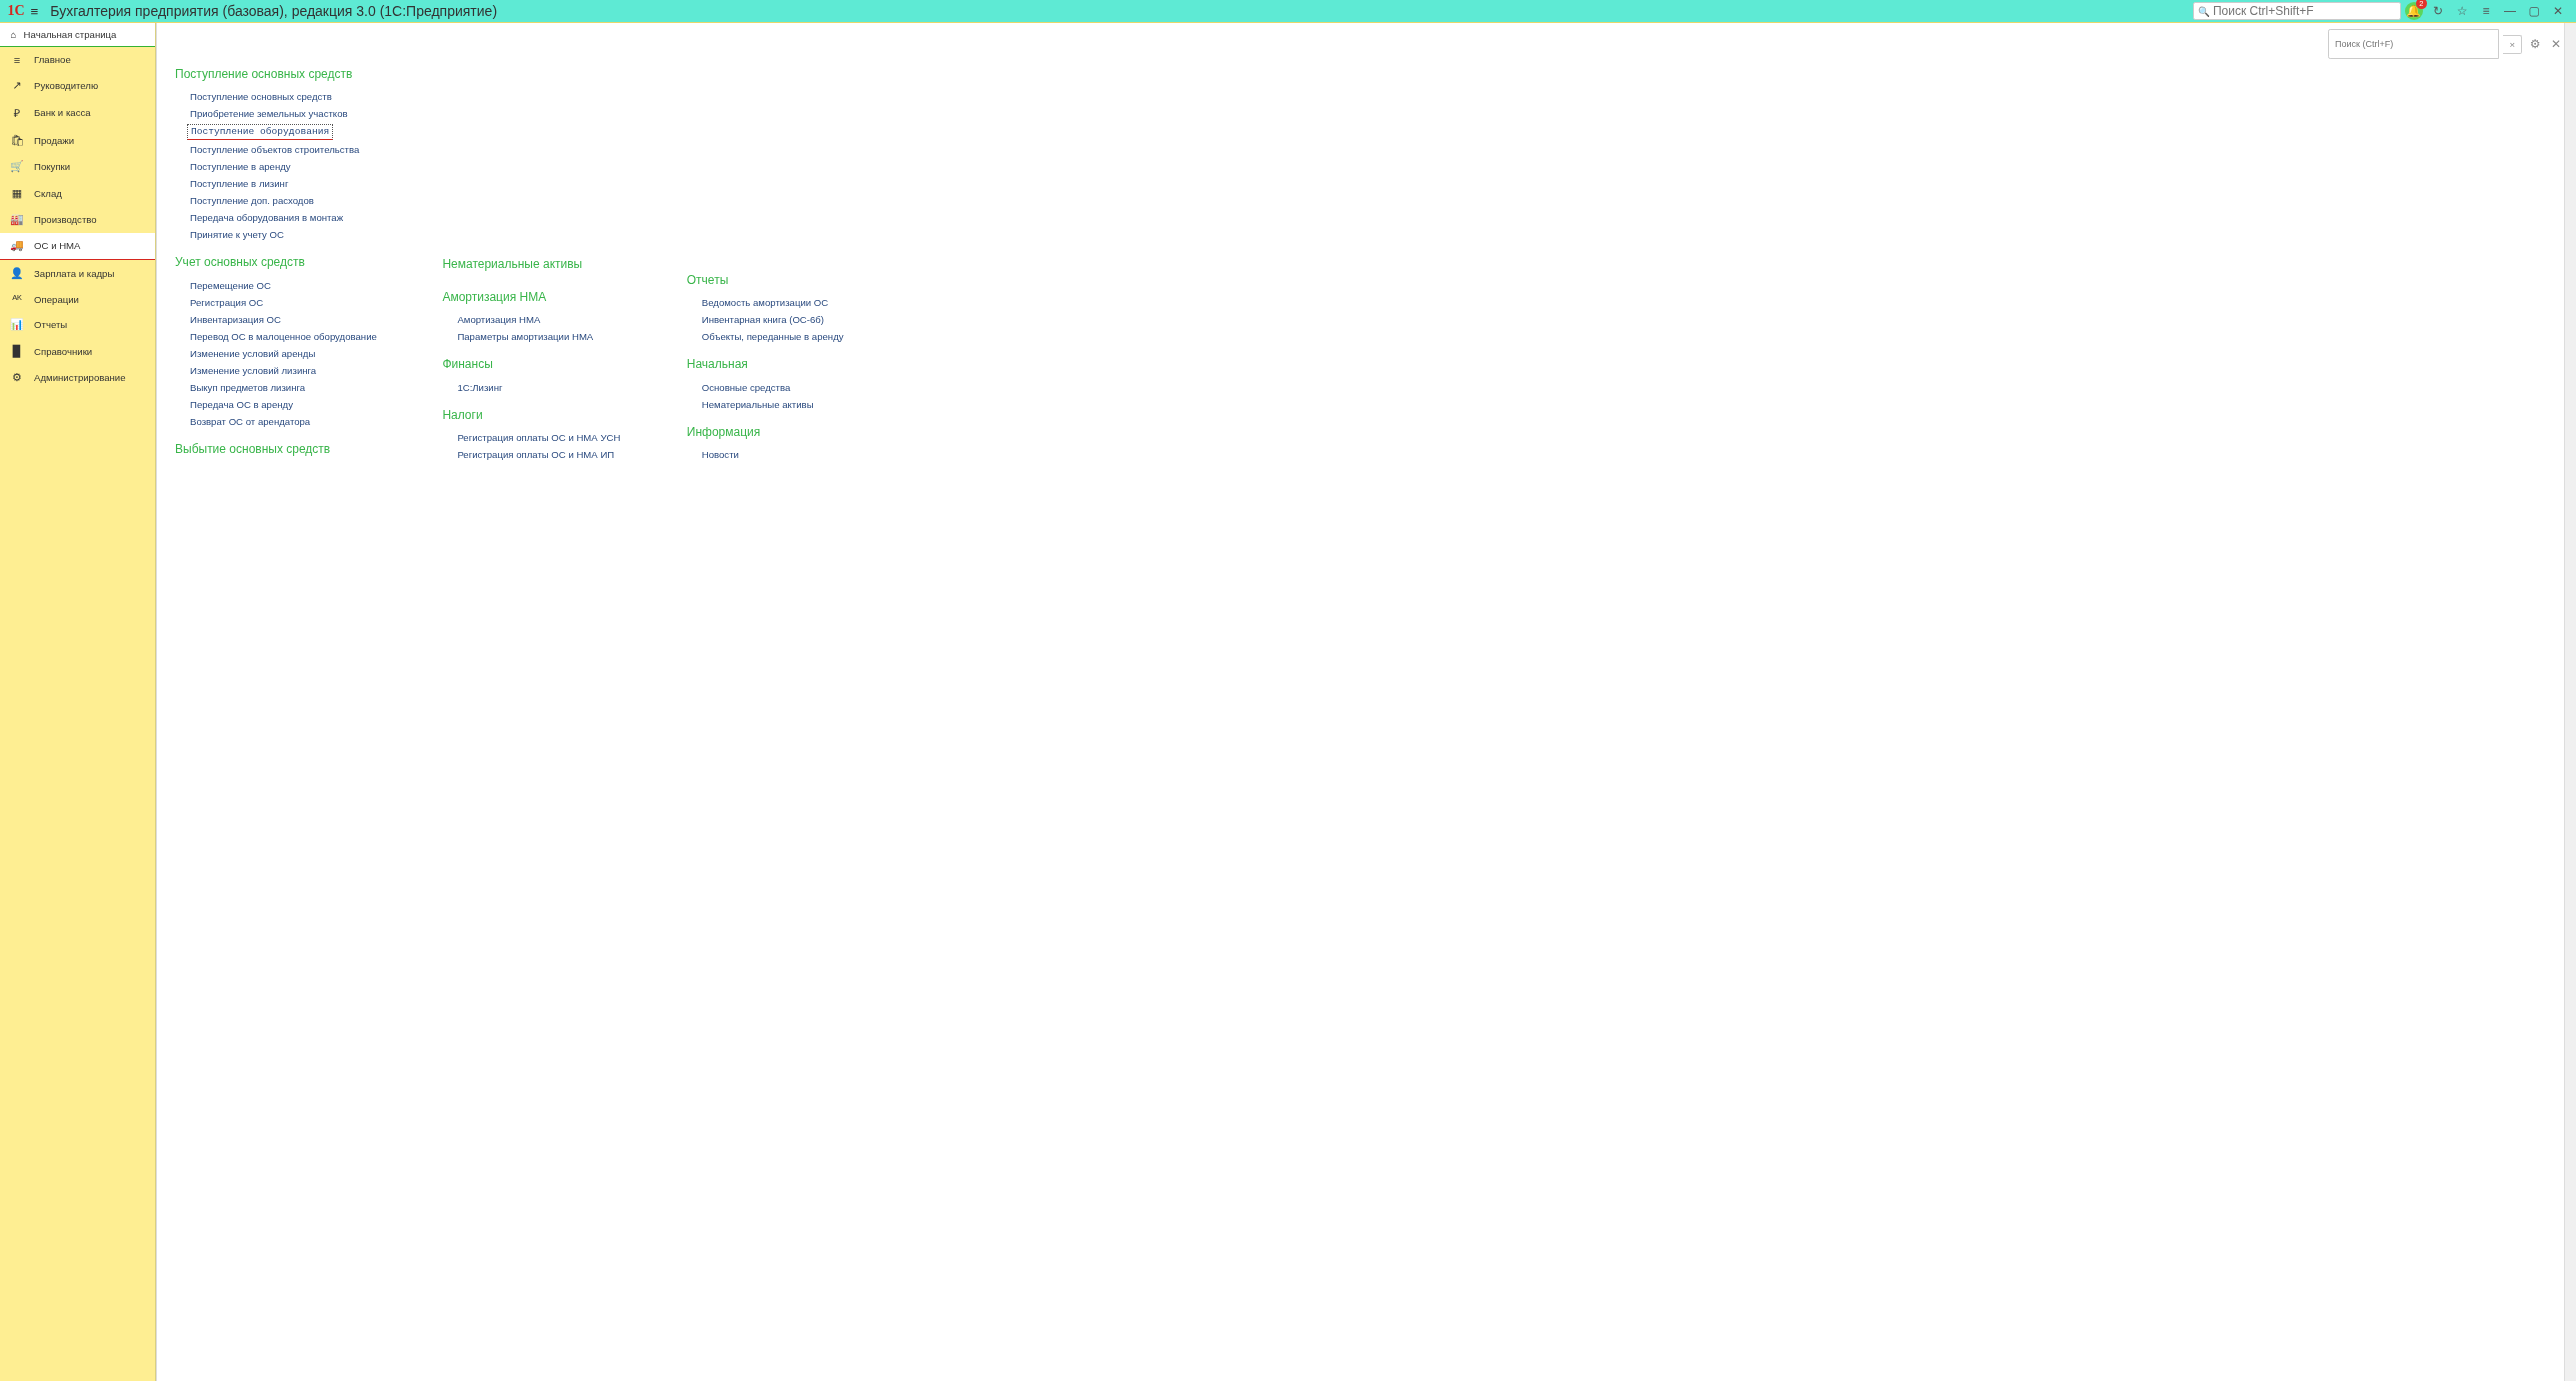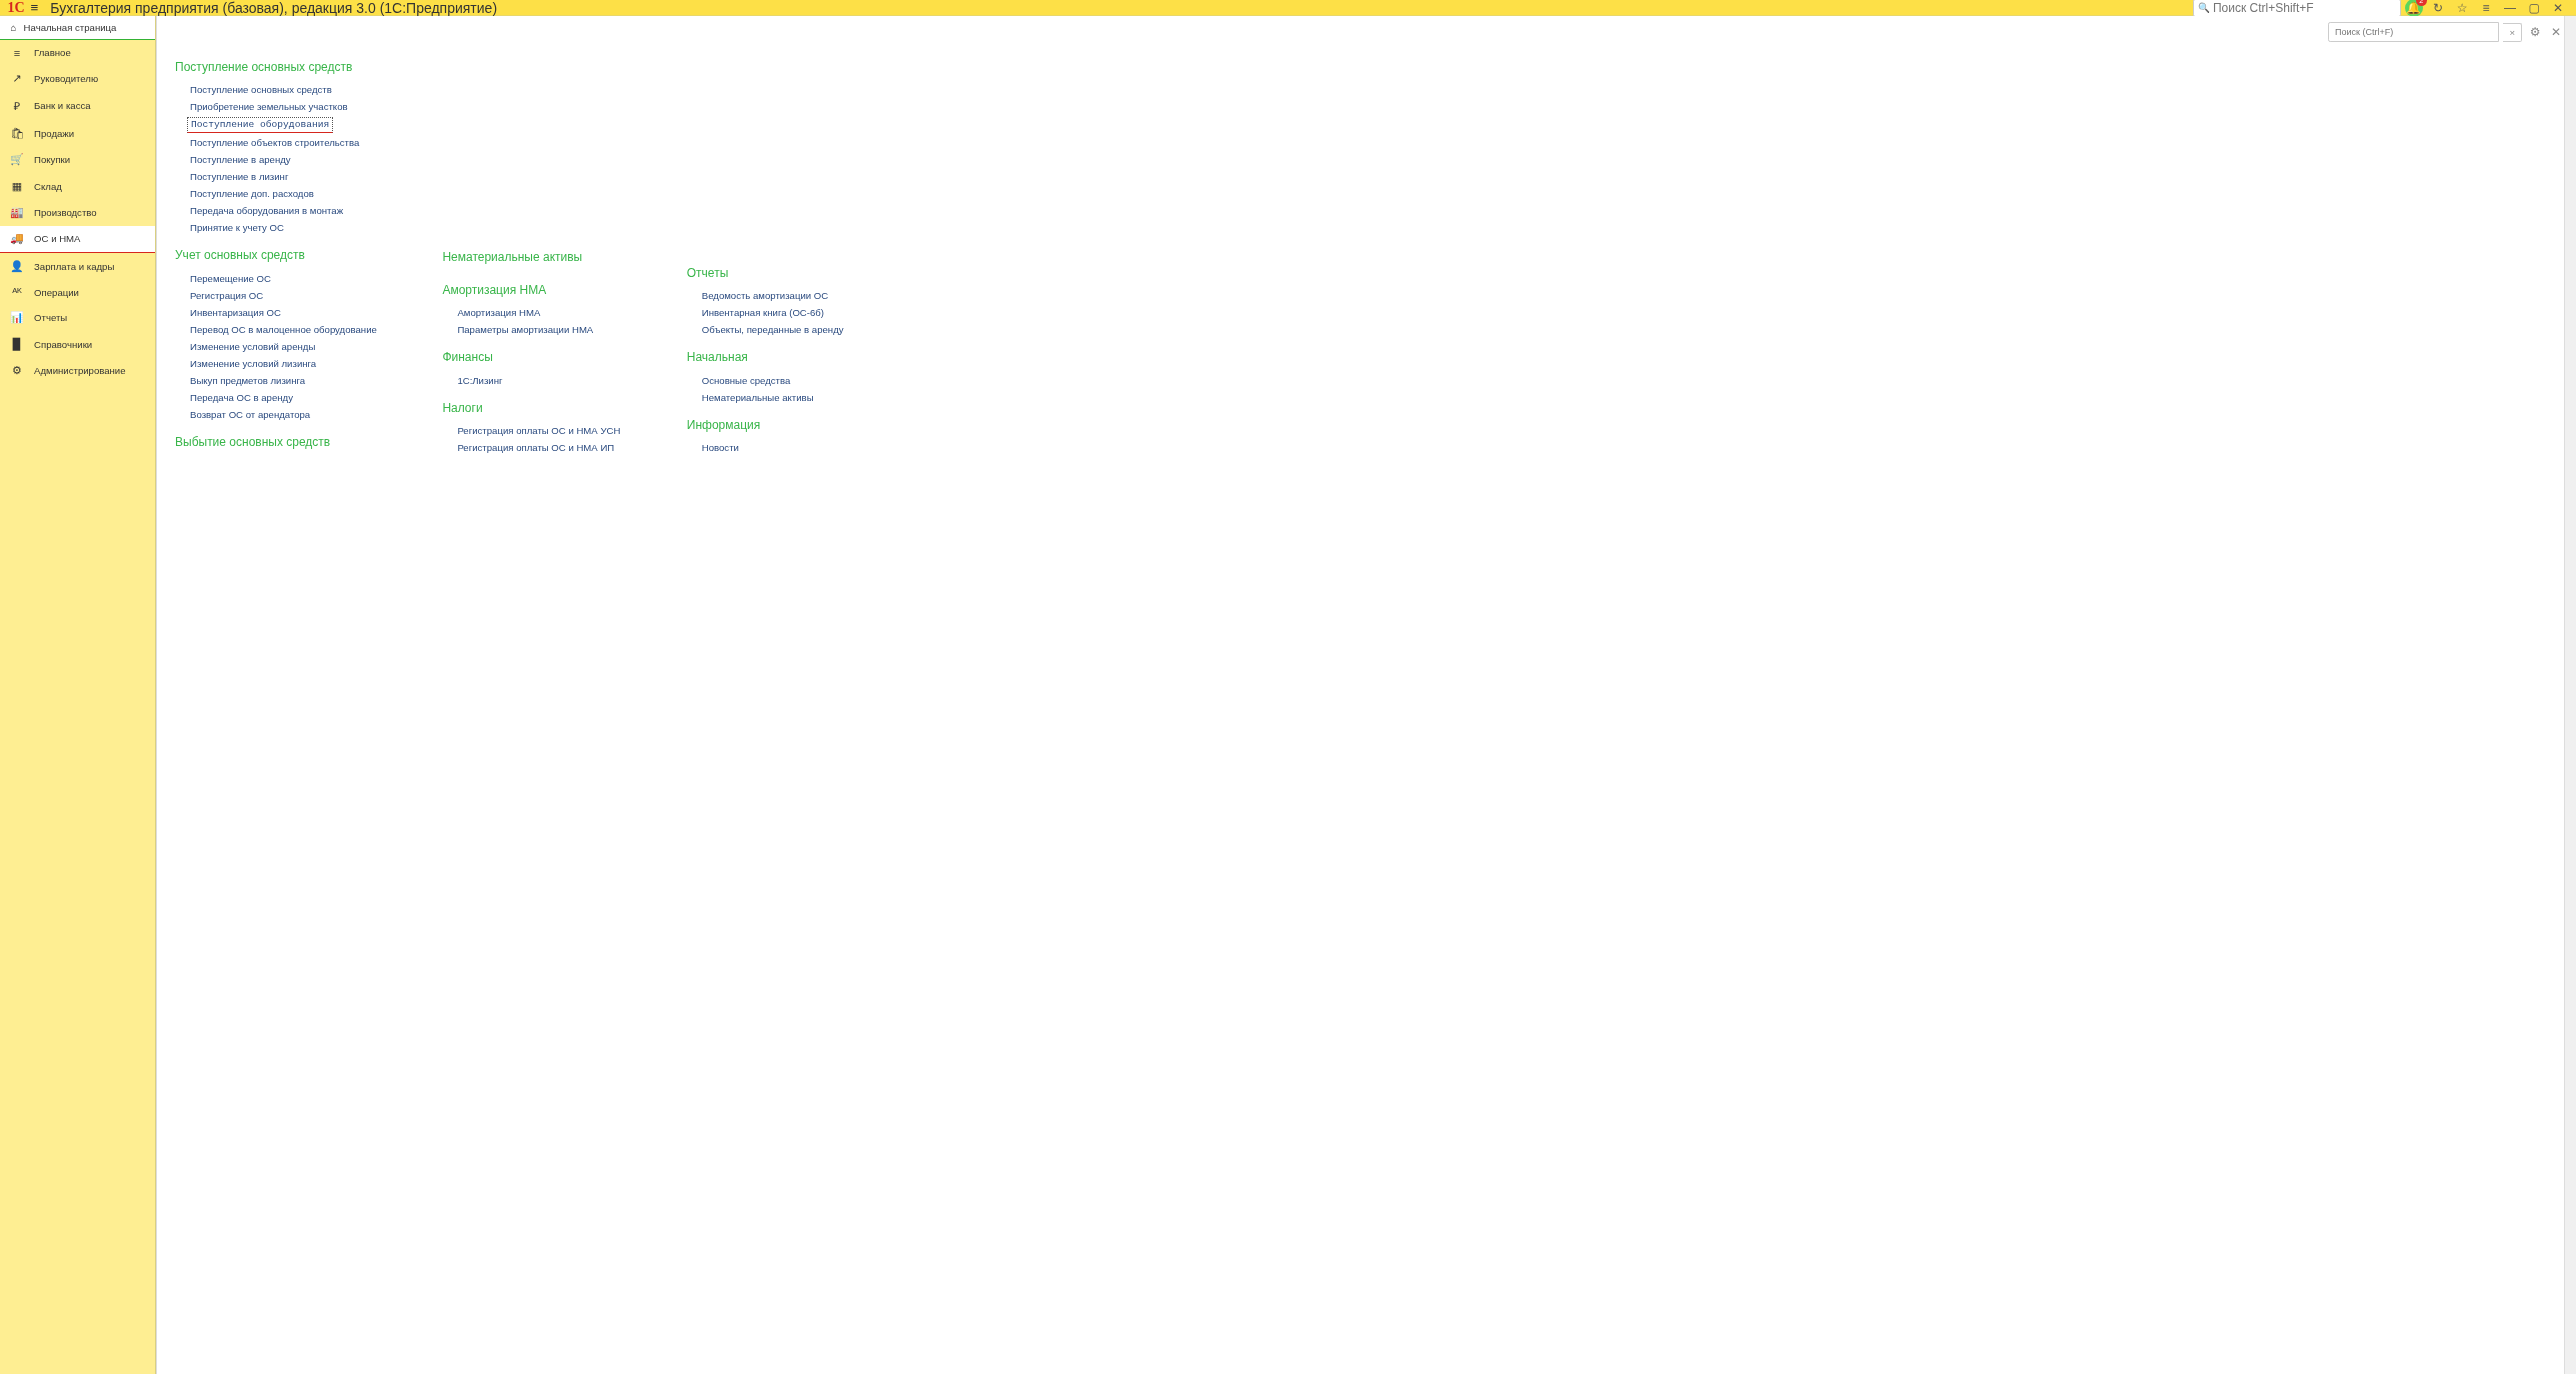--- a/index.html
+++ b/index.html
@@ -4,22 +4,22 @@
 <style>
   * { box-sizing: border-box; margin: 0; padding: 0; }
   body {
     font-family: Arial, sans-serif;
     font-size: 9.6px;
     color: #333;
     background: #fff;
     overflow: hidden;
   }
   .titlebar {
-    height: 16px;
-    background: #fde047;
+    height: 23px;
+    background: #5eead4;
     display: flex;
     align-items: center;
     padding: 0 7.4px;
     border-bottom: 0.7px solid #e8d76b;
   }
   .titlebar .logo {
     color: #d6261e; font-weight: bold; font-size: 14px; margin-right: 6px;
     font-family: Georgia, serif;
   }
   .titlebar .hamburger { margin-right: 12px; font-size: 13.3px; color: #333; cursor: pointer; }
@@ -67,21 +67,21 @@
   .sidebar-item .icon { width: 13.3px; text-align: center; color: #333; font-size: 11px; }
   .main {
     flex: 1; background: #fff; position: relative; overflow: auto;
     border-left: 0.7px solid #ddd;
   }
   .main-toolbar {
     position: absolute; top: 6px; right: 12px;
     display: flex; align-items: center; gap: 4.4px;
   }
   .main-toolbar input {
-    width: 171px; height: 20px; border: 0.7px solid #ccc; border-radius: 2.2px 0 0 2.2px;
+    width: 171px; height: 30px; border: 0.7px solid #ccc; border-radius: 2.2px 0 0 2.2px;
     padding: 0 6px; font-size: 9px; color: #888; outline: none;
   }
   .main-toolbar .clear-btn {
     height: 19px; width: 19px; border:0.7px solid #ccc; border-left:none;
     border-radius: 0 2.2px 2.2px 0; background:#fff; display:flex; align-items:center; justify-content:center;
     color:#888; cursor:pointer;
   }
   .main-toolbar .gear { color:#888; font-size:12px; cursor:pointer; padding:0 3px;}
   .main-toolbar .close { color:#888; font-size:12px; cursor:pointer; padding:0 3px;}
   .content {

